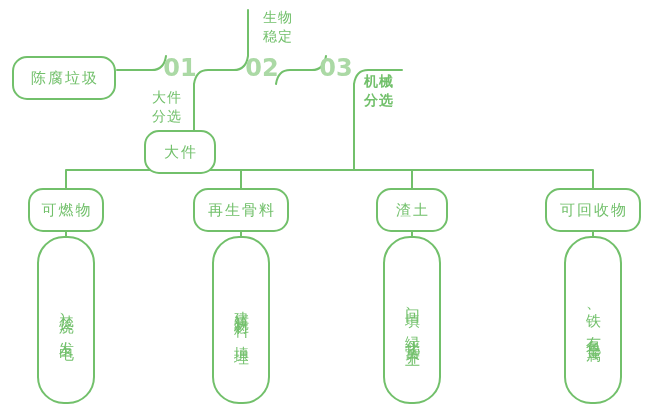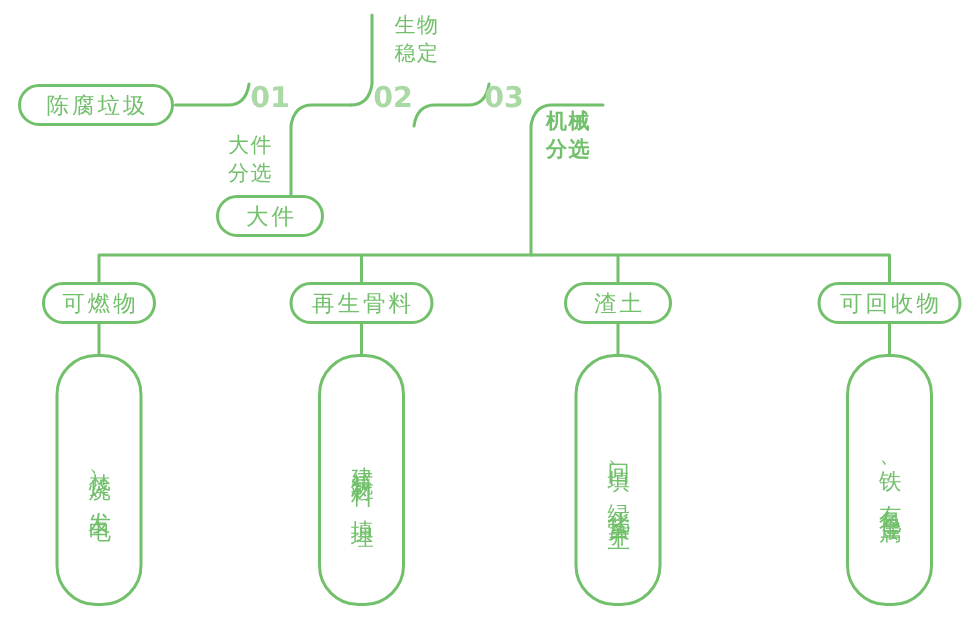--- a/index.html
+++ b/index.html
@@ -13,42 +13,42 @@
     background:#fff;
     overflow:hidden;
     font-family:"DejaVu Sans","Liberation Sans",sans-serif;
   }
   svg.lines{position:absolute;left:0;top:0;}
   svg.lines path{stroke:var(--accent);stroke-width:2;fill:none;stroke-linecap:round;stroke-linejoin:round;}
 
   .pill{
     position:absolute;
     box-sizing:border-box;
-    height:28px;
+    height:44px;
     border:2px solid var(--accent);
     border-radius:15px;
     background:#fff;
     color:var(--accent);
     font-size:15px;
     letter-spacing:2px;
     display:flex;align-items:center;justify-content:center;
     padding-left:2px; 
   }
   .source{left:12px;top:56px;width:104px;}
   .pill-large{left:144px;top:130px;width:72px;}
   .cat{top:188px;text-align:center;}
   .cat1{left:28px;width:76px;}
   .cat2{left:193px;width:96px;}
   .cat3{left:376px;width:72px;}
   .cat4{left:545px;width:96px;}
 
   .stepnum{
     position:absolute;top:54px;width:40px;
     color:var(--num);
-    font-size:19px;font-weight:600;
+    font-size:24px;font-weight:600;
     text-align:center;
   }
   .n1{left:160px;}
   .n2{left:242px;}
   .n3{left:316px;}
 
   .lbl{
     position:absolute;
     color:var(--accent);
     font-size:14px;line-height:1.35;

